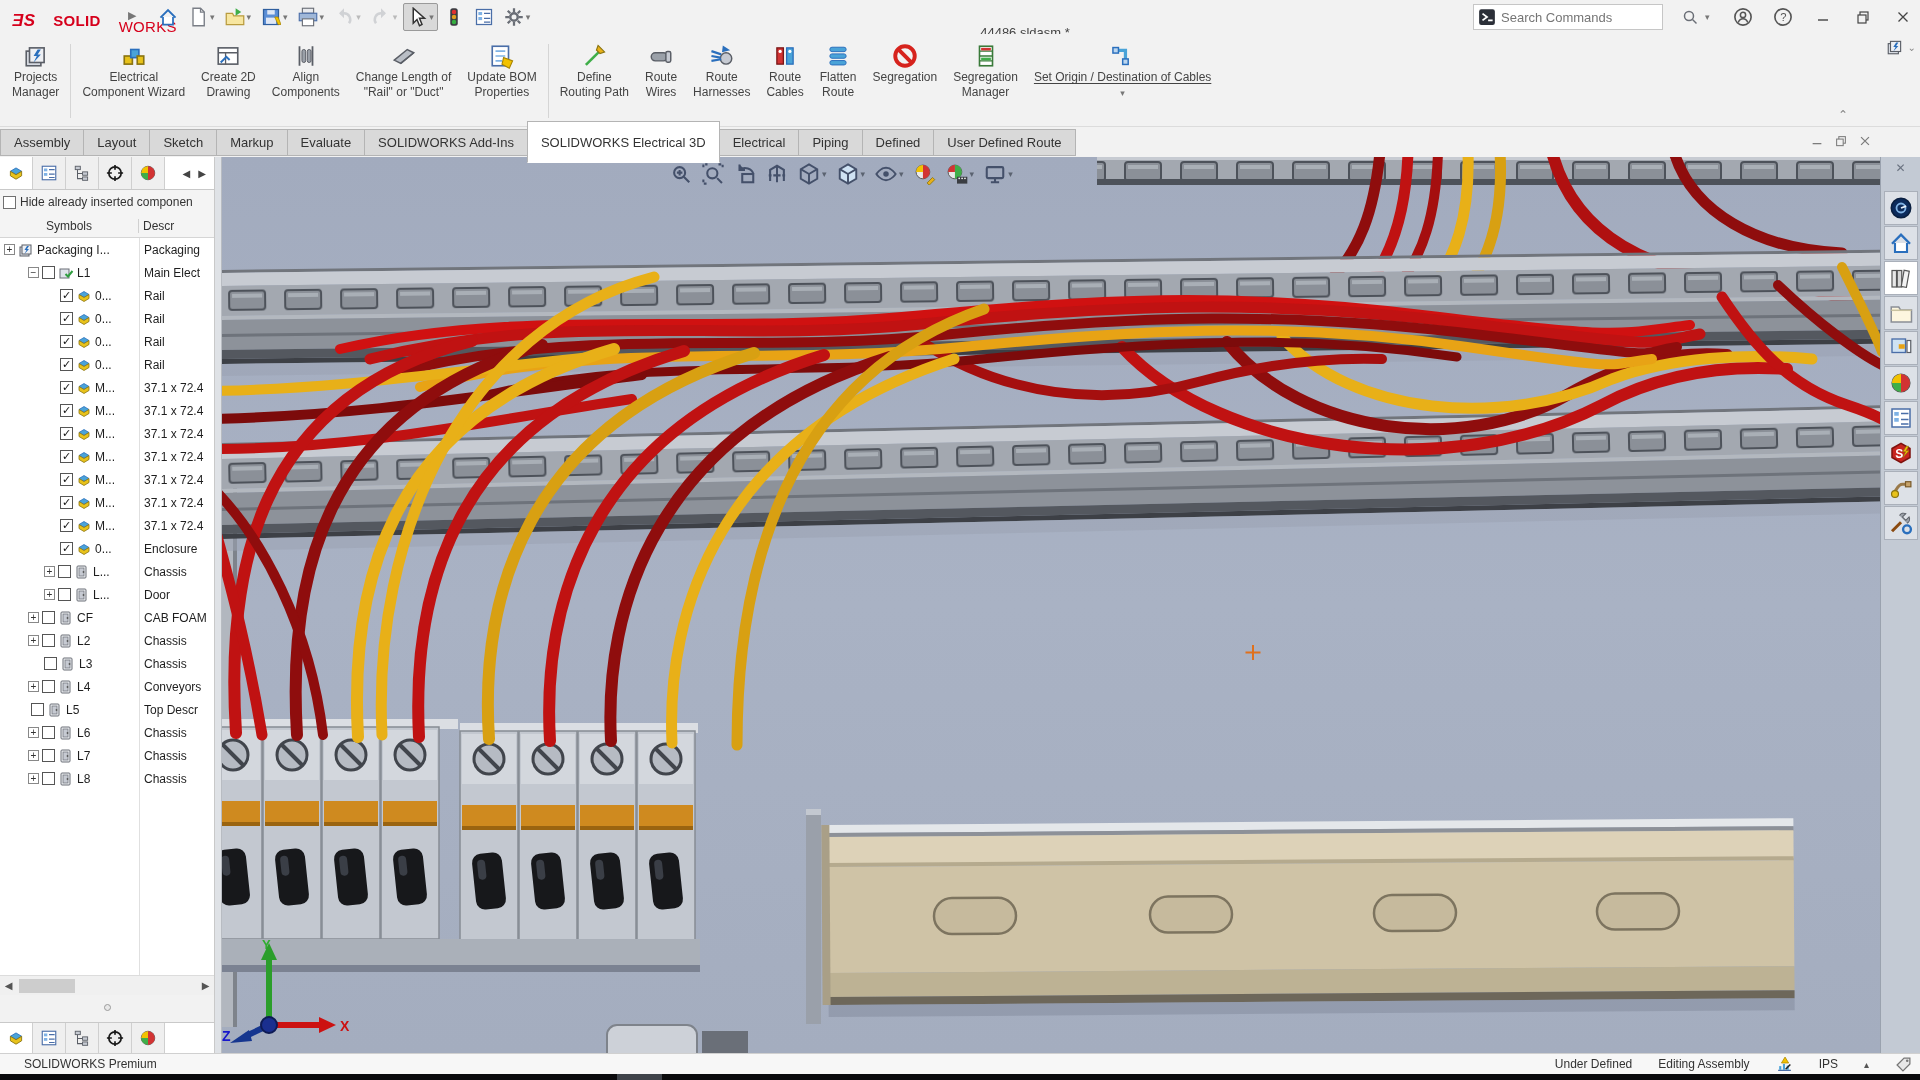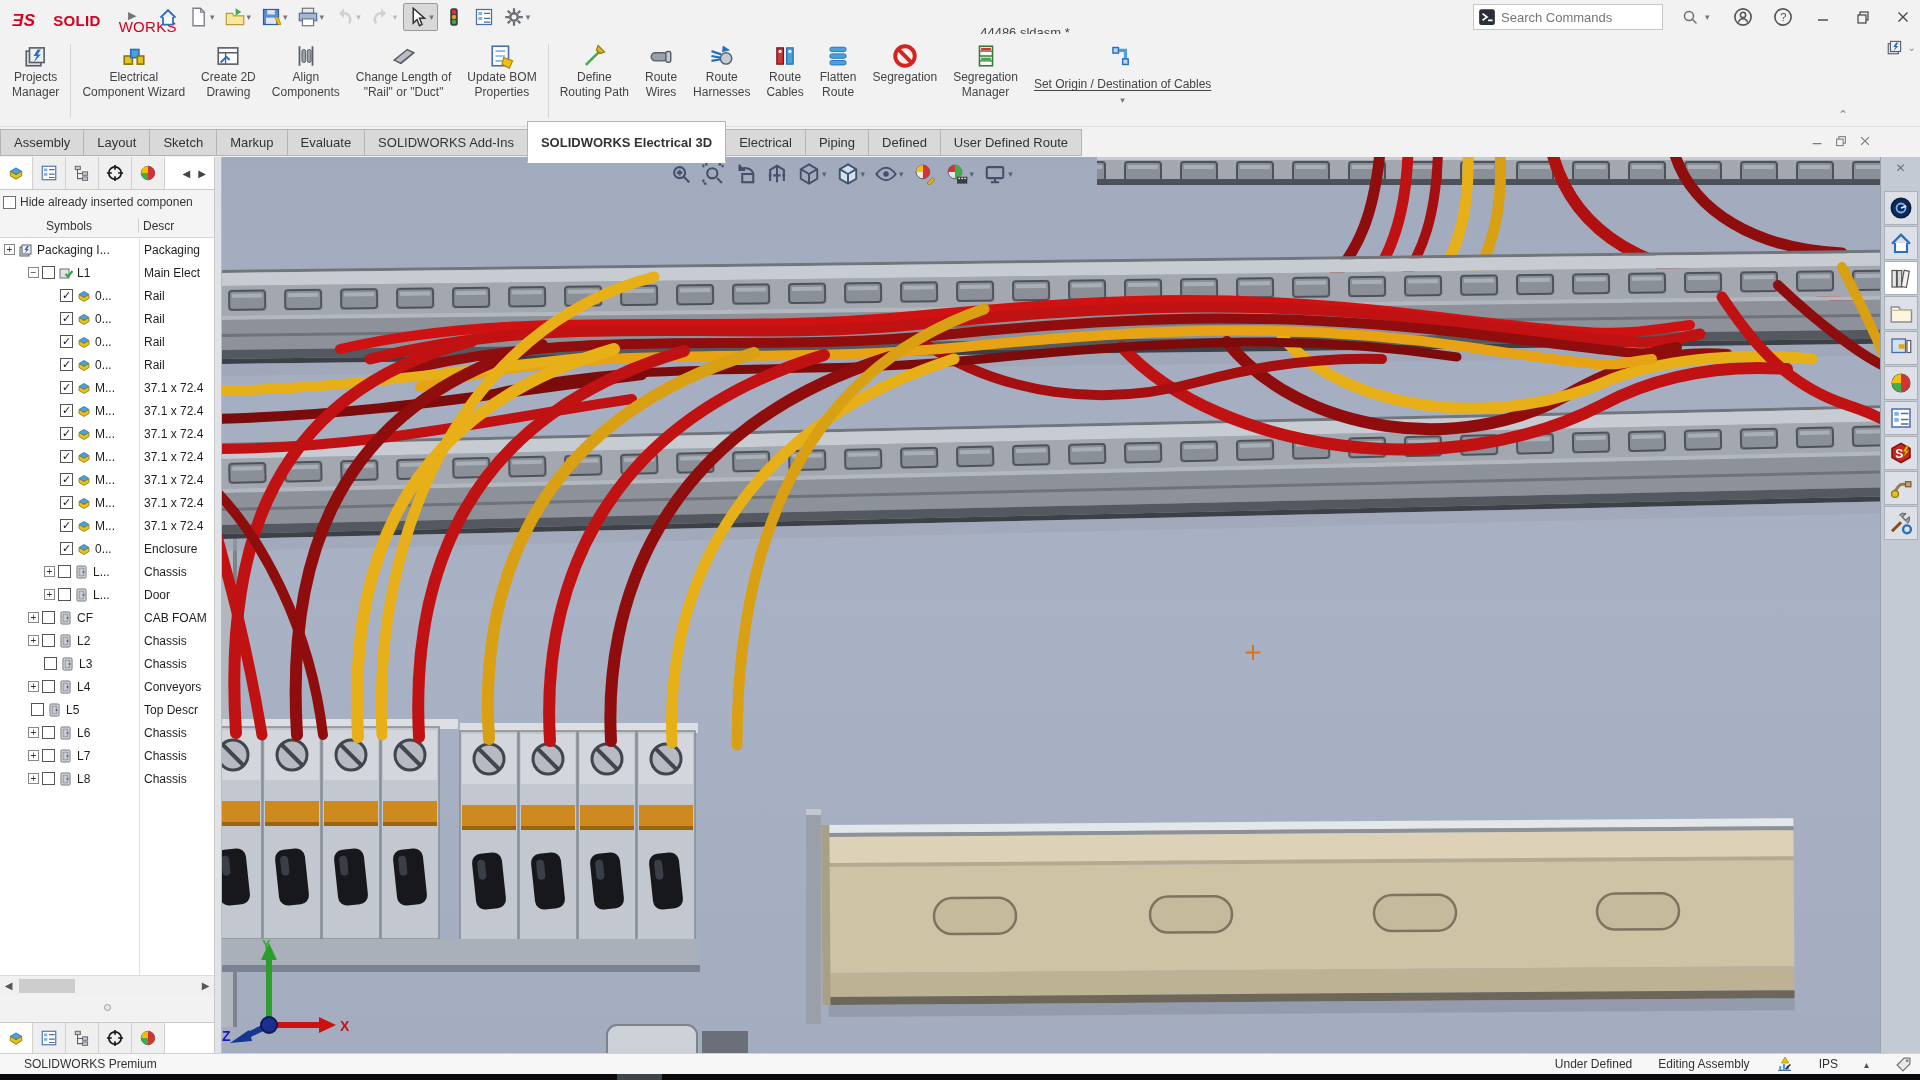--- a/index.html
+++ b/index.html
@@ -30,29 +30,29 @@
   
   #ribbon { position:absolute; top:34px; left:0; right:0; height:93px; background:#f2f2f2; border-bottom:1px solid #dcdcdc; }
   #ribbon-groups { display:flex; align-items:stretch; height:92px; padding:2px 4px 0 4px; }
   .rgroup { display:flex; align-items:flex-start; }
   .rsep { width:1px; background:#d5d5d5; margin:8px 3px; }
   .rbtn { display:flex; flex-direction:column; align-items:center; padding:5px 7px 2px 7px; font-size:12px; color:#444; line-height:1.22; text-align:center; border:1px solid transparent; border-radius:2px; }
   .rbtn .icon { height:28px; }
   .rlabel div { white-space:nowrap; }
   .rcaret { color:#777; font-size:9px; margin-top:3px; }
   .u-first .rlabel div:first-child { text-decoration:underline; text-decoration-thickness:1px; text-underline-offset:2px; }
-  .u-first .rlabel div:first-child { text-decoration-line:underline;margin-top:7px; }
+  .u-first .rlabel div:first-child { text-decoration-line:underline; }
   #ribbon-collapse { position:absolute; right:72px; bottom:4px; color:#888; font-size:12px; cursor:pointer; }
   #ribbon-corner { position:absolute; right:4px; top:4px; display:flex; align-items:center; gap:4px; color:#888; }
 
   
   #tabrow { position:absolute; top:127px; left:0; right:0; height:30px; background:#f2f2f2; display:flex; align-items:flex-end; }
   #tabs { display:flex; align-items:center; height:30px; }
   .tab { height:27px; display:flex; align-items:center; padding:0 13px; background:#d9d9d9; border:1px solid #b4b4b4; margin-right:-1px; font-size:13px; color:#333; white-space:nowrap; }
-  .tab.active { background:#fff; font-weight:bold; height:42px; border-bottom:1px solid #fff; z-index:2; }
+  .tab.active { background:#fff; font-weight:normal; height:42px; border-bottom:1px solid #fff; z-index:2; }
   #win-controls { position:absolute; right:48px; bottom:6px; display:flex; gap:10px; align-items:center; }
   #win-controls .icon { opacity:.75; }
 
   
   #main { position:absolute; top:157px; left:0; right:0; bottom:27px; }
 
   
   #left-panel { position:absolute; left:0; top:0; width:215px; bottom:0; background:#f2f2f2; border-right:1px solid #c9c9c9; }
   .ptabstrip { position:absolute; left:0; right:0; height:33px; background:#fff; border-bottom:1px solid #c9c9c9; display:flex; align-items:stretch; }
   #ptabs-top { top:0; } 

